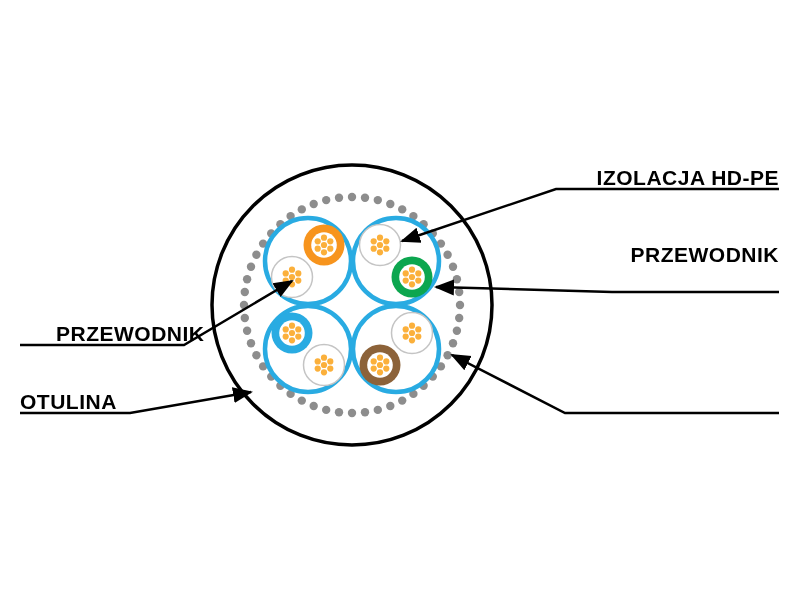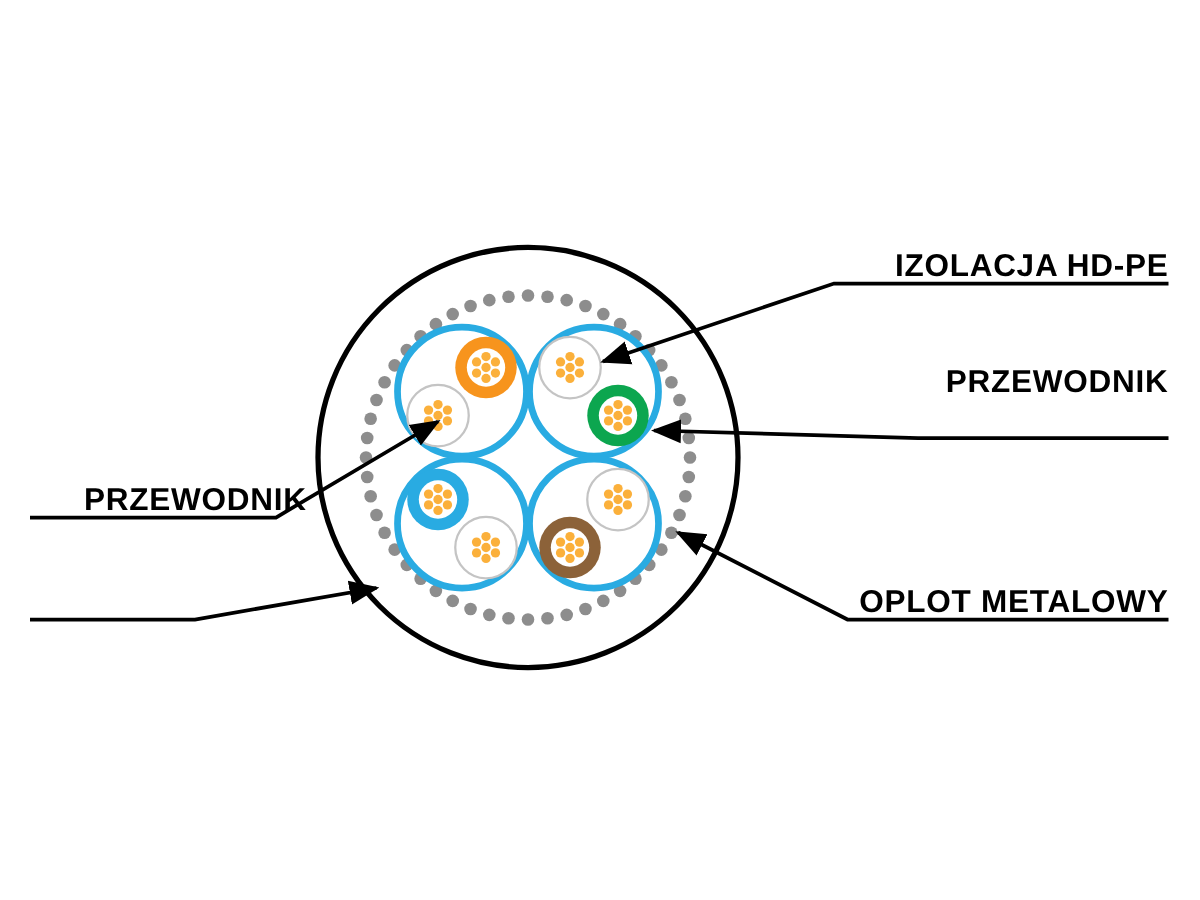--- a/index.html
+++ b/index.html
@@ -190,17 +190,17 @@
       <path d="M20,413 L130,413 L251,392" marker-end="url(#arrowhead)"></path>
     </g>
   </svg>
 
   <div class="lbl right" style="right:21px;top:166px;">IZOLACJA HD-PE</div>
 
   <div class="lbl right" style="right:21px;top:243px;">
     <div>PRZEWODNIK</div>
   </div>
 
-  <div class="lbl right" style="right:21px;top:390px;">OPLOT METALOWY</div>
 
   <div class="lbl" style="left:20px;top:322px;margin-left:36px;">PRZEWODNIK</div>
 
+  <div class="lbl" style="left:20px;top:390px;">OTULINA</div>
 </div>
 
 </body></html>

